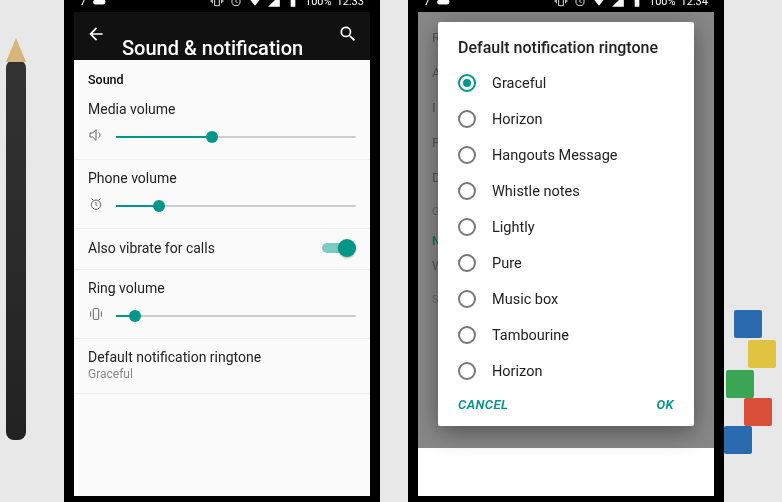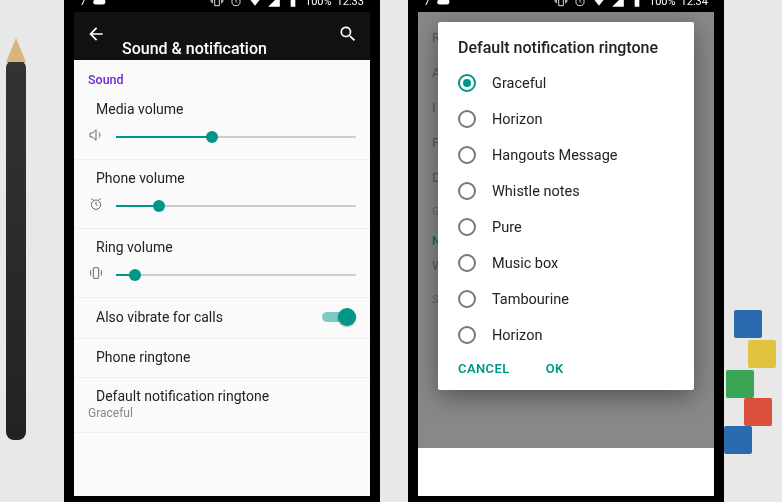--- a/index.html
+++ b/index.html
@@ -51,27 +51,27 @@
     .appbar {
       height: 48px;
       background: #111;
       color: #fff;
       display: flex;
       align-items: center;
       padding: 0 12px;
       gap: 16px;
     }
     .appbar .back svg, .appbar .search svg { width: 20px; height: 20px; fill: #fff; }
-    .appbar .title { font-size: 16px; font-weight: 500; margin-top: 24px; }
+    .appbar .title { font-size: 20px; font-weight: 500; margin-top: 24px; }
     .appbar .search { margin-left: auto; }
     
     .content { background: #fafafa; height: calc(100% - 70px); overflow: hidden; }
-    .section-header { color: #6d28d9; font-size: 12.5px; font-weight: 500; padding: 12px 14px 4px; }
+    .section-header { color: #000000; font-size: 12.5px; font-weight: 500; padding: 12px 14px 4px; }
     .setting { padding: 10px 14px 12px; border-bottom: 1px solid #eee; }
-    .setting-title { color: #222; font-size: 14px; margin-left: 8px; }
+    .setting-title { color: #222; font-size: 14px; }
     .setting-sub { color: #888; font-size: 12px; margin-top: 2px; }
     .slider-row { display: flex; align-items: center; gap: 12px; margin-top: 10px; }
     .slider-icon svg { width: 16px; height: 16px; fill: #666; }
     .slider-track { flex: 1; height: 2px; background: #ccc; position: relative; border-radius: 1px; }
     .slider-fill { position: absolute; left: 0; top: 0; height: 2px; background: #009688; }
     .slider-thumb { position: absolute; top: -5px; width: 12px; height: 12px; background: #009688; border-radius: 50%; margin-left: -6px; }
     .toggle-row { display: flex; align-items: center; }
     .toggle-row .setting-title { flex: 1; }
     .switch { position: relative; width: 34px; height: 18px; }
     .switch-track { position: absolute; top: 4px; width: 34px; height: 10px; background: #7ccac3; border-radius: 6px; }
@@ -89,21 +89,21 @@
       border-radius: 2px;
       box-shadow: 0 6px 24px rgba(0,0,0,0.4);
       padding: 16px 0 4px;
     }
     .dialog-title { font-size: 16px; font-weight: 500; color: #222; padding: 0 20px 8px; }
     .radio-item { display: flex; align-items: center; gap: 16px; padding: 9px 20px; }
     .radio { width: 18px; height: 18px; border: 2px solid #777; border-radius: 50%; position: relative; flex-shrink: 0; }
     .radio.selected { border-color: #009688; }
     .radio.selected::after { content: ""; position: absolute; left: 3px; top: 3px; width: 8px; height: 8px; background: #009688; border-radius: 50%; }
     .radio-label { font-size: 14.5px; color: #222; }
-    .dialog-actions { display: flex; justify-content: flex-start; gap: 36px; padding: 8px 20px 10px; }
+    .dialog-actions { display: flex; justify-content: space-between; gap: 36px; padding: 8px 20px 10px; font-style: italic; }
     .dialog-btn { color: #009688; font-size: 13px; font-weight: 600; letter-spacing: 0.4px; }
 
     
     .navbar {
       position: absolute;
       left: 10px; right: 10px; bottom: 4px;
       height: 40px;
       background: #000;
       display: flex;
       align-items: center;
@@ -192,46 +192,43 @@
                 <circle cx="12" cy="13" r="7" fill="none" stroke="#666" stroke-width="1.5"></circle>
                 <path d="M12 9v4l2 2M5 4l3 2M19 4l-3 2" stroke="#666" stroke-width="1.5" fill="none"></path>
               </svg></span>
           <div class="slider-track">
             <div class="slider-fill" style="width:18%"></div>
             <div class="slider-thumb" style="left:18%"></div>
           </div>
         </div>
       </div>
 
+      <div class="setting toggle-row">
+        <div class="setting-title">Also vibrate for calls</div>
+        <div class="switch">
+          <div class="switch-track"></div>
+          <div class="switch-thumb"></div>
+        </div>
+      </div>
+
       <div class="setting">
         <div class="setting-title">Ring volume</div>
         <div class="slider-row">
           <span class="slider-icon"><svg viewBox="0 0 24 24">
                 <rect x="8" y="4" width="8" height="16" rx="1" fill="none" stroke="#666" stroke-width="1.5"></rect>
                 <path d="M4 8v8M20 8v8" stroke="#666" stroke-width="1.5"></path>
               </svg></span>
           <div class="slider-track">
             <div class="slider-fill" style="width:8%"></div>
             <div class="slider-thumb" style="left:8%"></div>
           </div>
         </div>
       </div>
 
-      <div class="setting toggle-row">
-        <div class="setting-title">Also vibrate for calls</div>
-        <div class="switch">
-          <div class="switch-track"></div>
-          <div class="switch-thumb"></div>
-        </div>
-      </div>
-
-
-      <div class="setting">
-        <div class="setting-title">Phone ringtone</div>
-      </div>
+
 
       <div class="setting">
         <div class="setting-title">Default notification ringtone</div>
         <div class="setting-sub">Graceful</div>
       </div>
     </div>
   </div>
 
   <div class="navbar">
     
@@ -310,20 +307,24 @@
           <div class="radio-item">
             <div class="radio"></div>
             <span class="radio-label">Hangouts Message</span>
           </div>
           <div class="radio-item">
             <div class="radio"></div>
             <span class="radio-label">Whistle notes</span>
           </div>
           <div class="radio-item">
             <div class="radio"></div>
+            <span class="radio-label">Lightly</span>
+          </div>
+          <div class="radio-item">
+            <div class="radio"></div>
             <span class="radio-label">Pure</span>
           </div>
           <div class="radio-item">
             <div class="radio"></div>
             <span class="radio-label">Music box</span>
           </div>
           <div class="radio-item">
             <div class="radio"></div>
             <span class="radio-label">Tambourine</span>
           </div>

